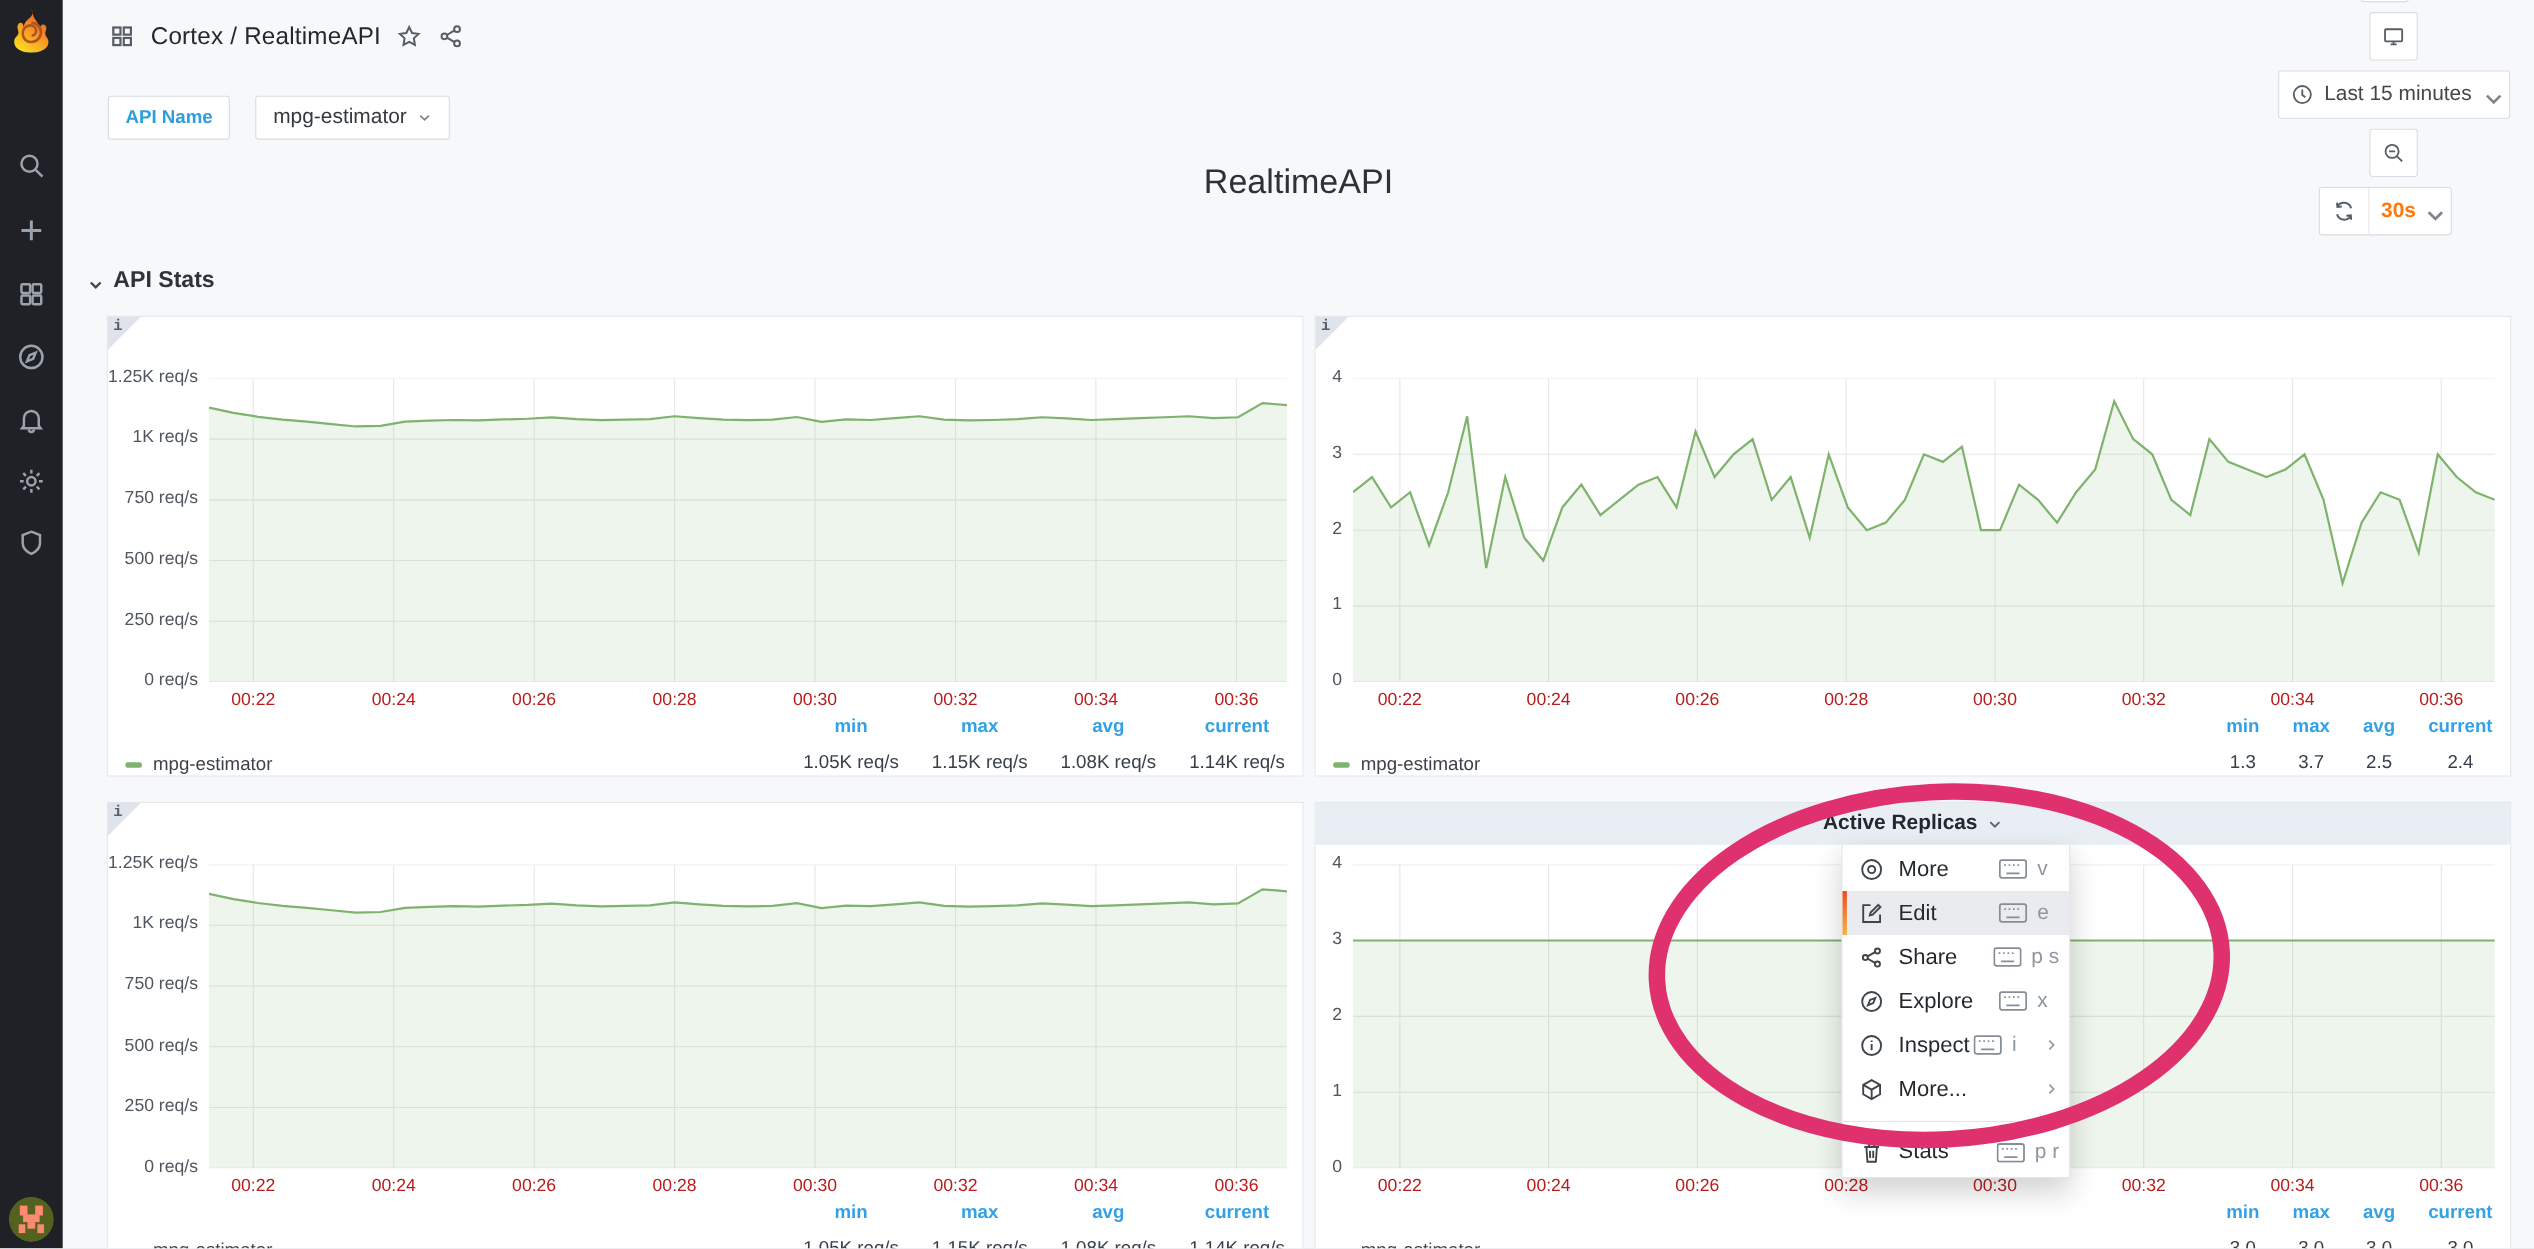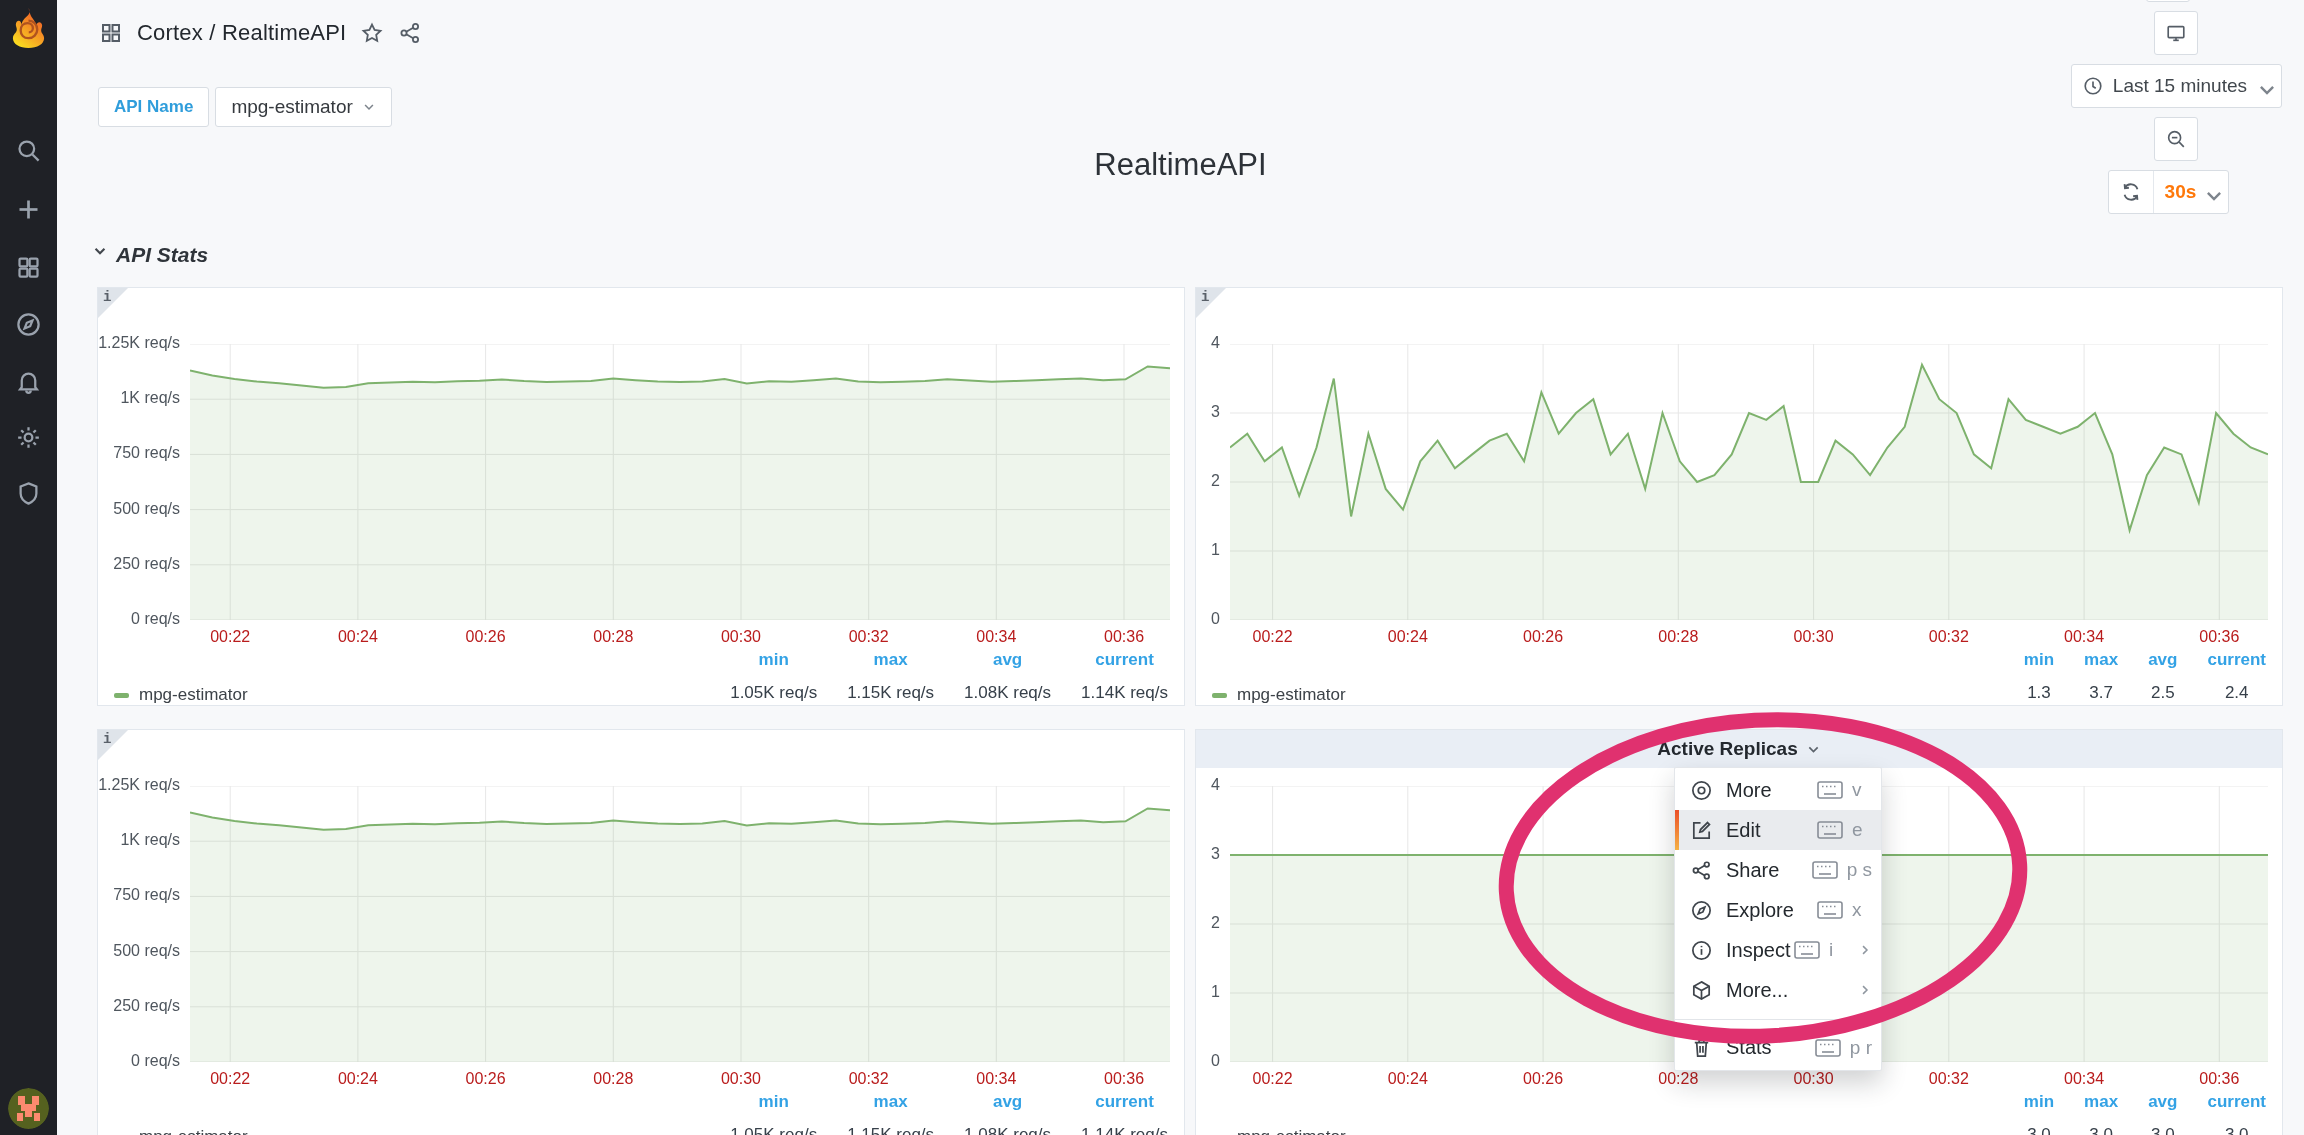--- a/index.html
+++ b/index.html
@@ -26,31 +26,31 @@
   .tbtn svg{width:22px;height:22px;}
   .tbtn.spaced{margin-left:16px;}
   .time-text{font-size:19px;font-weight:500;color:#41474d;}
   .grp{display:flex;align-items:stretch;height:44px;border:1px solid #d8dde3;border-radius:3px;background:#fff;}
   .grp .seg{display:flex;align-items:center;gap:7px;padding:0 11px;color:#555d66;cursor:pointer;}
   .grp .seg+.seg{border-left:1px solid #e4e8ed;}
   .grp svg{width:22px;height:22px;}
   .interval-text{font-size:19px;font-weight:700;color:#ff780a;}
 
   
-  .var-row{position:absolute;left:98px;top:87px;display:flex;gap:6px;z-index:2;}
+  .var-row{position:absolute;left:98px;top:87px;display:flex;gap:23px;z-index:2;}
   .chip{height:40px;background:#fff;border:1px solid #d8dde3;border-radius:3px;
     display:flex;align-items:center;padding:0 15px;gap:9px;}
   .chip-label{font-size:17px;font-weight:700;color:#2f9ddb;cursor:default;}
   .chip-value{font-size:19px;color:#35393e;cursor:pointer;}
   .chip .caret{width:14px;height:14px;color:#7d848c;}
 
   .dash-title{position:absolute;left:57px;right:0;top:147px;text-align:center;
     font-size:31px;font-weight:500;color:#2d3238;}
 
-  .row-head{position:absolute;left:92px;top:243px;display:flex;align-items:flex-start;gap:8px;cursor:pointer;font-style:italic;}
+  .row-head{position:absolute;left:79px;top:243px;display:flex;align-items:flex-end;gap:8px;cursor:pointer;}
   .row-head .caret{width:16px;height:16px;color:#42474d;}
   .row-head-label{font-size:21px;font-weight:700;color:#2f343a;}
 
   
   .panel{position:absolute;width:1088px;height:419px;background:#fff;border:1px solid #e2e7ed;z-index:1;}
   .panel-title{position:absolute;left:0;right:0;top:9px;text-align:center;
     font-size:19px;font-weight:700;color:#23282e;cursor:pointer;}
   .info-corner{position:absolute;left:0;top:0;width:0;height:0;
     border-top:30px solid #dfe4ea;border-right:30px solid transparent;cursor:pointer;}
   .info-corner span{position:absolute;top:-29px;left:5px;font-size:14px;font-weight:700;

